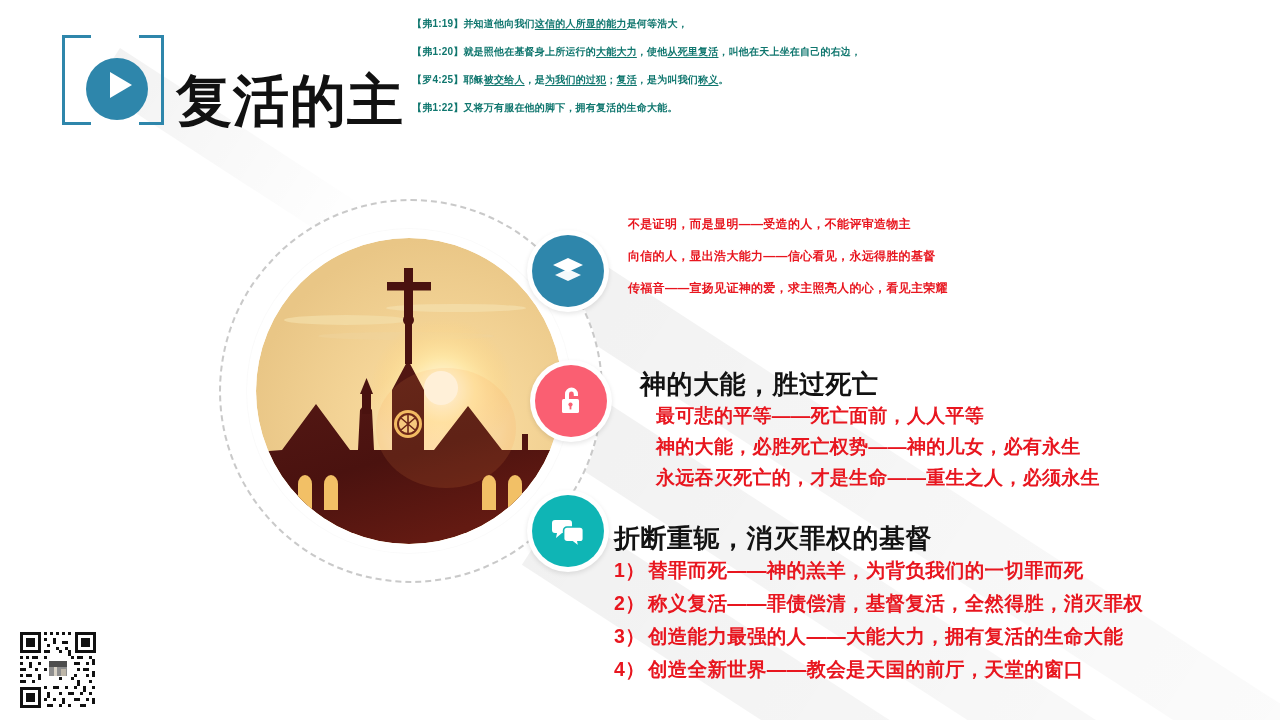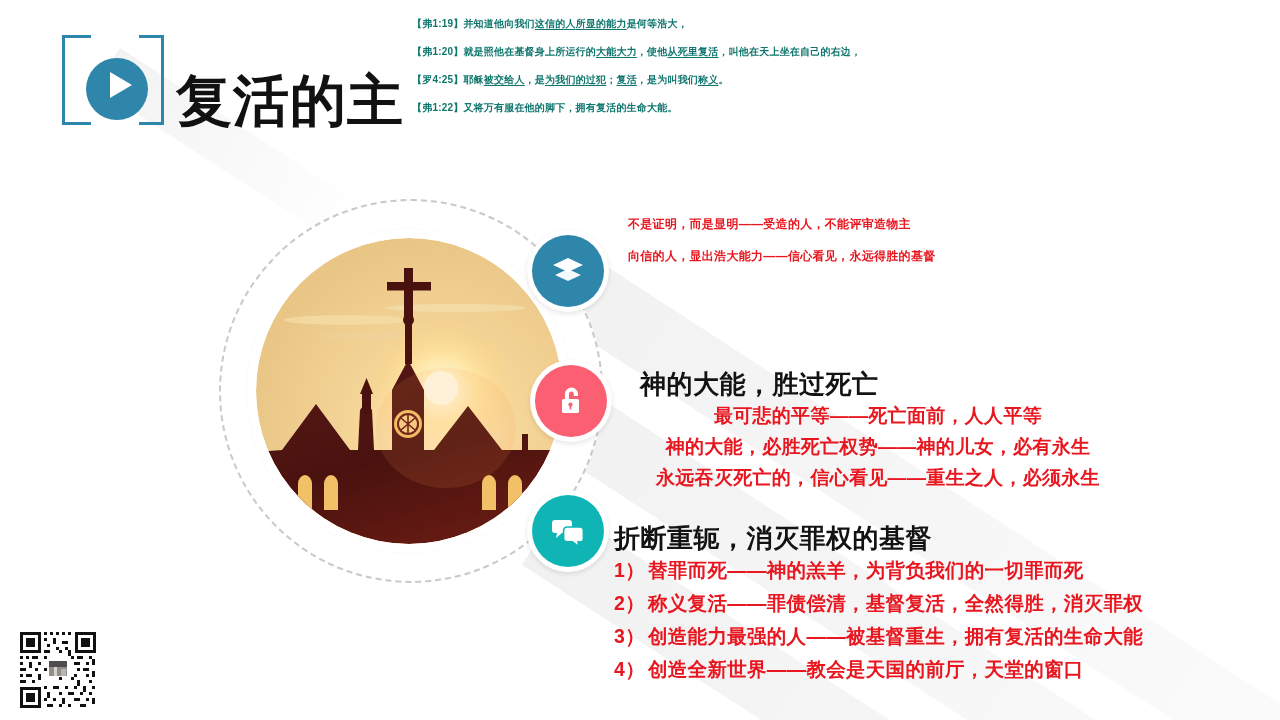--- a/index.html
+++ b/index.html
@@ -104,21 +104,21 @@
   }
   .sec .line{
     color:#E8161F;font-weight:bold;white-space:nowrap;
     letter-spacing:0.3px;
   }
 
   .sec1{left:614px;top:208px;}
   .sec1 .line{font-size:12px;line-height:32px;padding-left:14px;}
 
   .sec2{left:640px;top:368px;}
-  .sec2 .line{font-size:19px;line-height:31px;padding-left:16px;text-align:center;}
+  .sec2 .line{font-size:19px;line-height:31px;padding-left:16px;}
 
   .sec3{left:614px;top:522px;}
   .sec3 .line{font-size:19.5px;line-height:33px;display:flex;}
   .sec3 .num{display:inline-block;width:34px;flex:none;}
 
   
   .qr{position:absolute;left:16px;top:628px;width:84px;height:84px;z-index:9;}
   .qr svg{display:block;}
 </style>
 </head>
@@ -245,42 +245,43 @@
       <svg width="34" height="30" viewBox="0 0 34 30">
         <path d="M4 4 h14 a3,3 0 0 1 3,3 v7 a3,3 0 0 1 -3,3 h-7 l-6,5 l1,-5 h-2 a3,3 0 0 1 -3,-3 v-7 a3,3 0 0 1 3,-3 Z" fill="#ffffff"></path>
         <path d="M16 11 h13 a3.4,3.4 0 0 1 3.4,3.4 v8 a3.4,3.4 0 0 1 -3.4,3.4 h-2 l1,5 l-6.5,-5 h-5.5 a3.4,3.4 0 0 1 -3.4,-3.4 v-8 a3.4,3.4 0 0 1 3.4,-3.4 Z" fill="#ffffff" stroke="#0FB5B5" stroke-width="1.6"></path>
       </svg>
     </div>
   </div>
 
   <div class="sec sec1">
     <div class="line">不是证明，而是显明——受造的人，不能评审造物主</div>
     <div class="line">向信的人，显出浩大能力——信心看见，永远得胜的基督</div>
+    <div class="line">传福音——宣扬见证神的爱，求主照亮人的心，看见主荣耀</div>
   </div>
 
   <div class="sec sec2">
     <h2>神的大能，胜过死亡</h2>
     <div class="line">最可悲的平等——死亡面前，人人平等</div>
     <div class="line">神的大能，必胜死亡权势——神的儿女，必有永生</div>
-    <div class="line">永远吞灭死亡的，信心看见——重生之人，必须永生</div>
+    <div class="line">永远吞灭死亡的，才是生命——重生之人，必须永生</div>
   </div>
 
   <div class="sec sec3">
     <h2>折断重轭，消灭罪权的基督</h2>
     <div class="line">
       <span class="num">1）</span>
       <span>替罪而死——神的羔羊，为背负我们的一切罪而死</span>
     </div>
     <div class="line">
       <span class="num">2）</span>
       <span>称义复活——罪债偿清，基督复活，全然得胜，消灭罪权</span>
     </div>
     <div class="line">
       <span class="num">3）</span>
-      <span>创造能力最强的人——被基督重生，拥有复活的生命大能</span>
+      <span>创造能力最强的人——大能大力，拥有复活的生命大能</span>
     </div>
     <div class="line">
       <span class="num">4）</span>
       <span>创造全新世界——教会是天国的前厅，天堂的窗口</span>
     </div>
   </div>
 
   <div class="qr">
     <svg width="84" height="84" viewBox="0 0 84 84" xmlns="http://www.w3.org/2000/svg">
       <rect width="84" height="84" fill="#ffffff"></rect>

